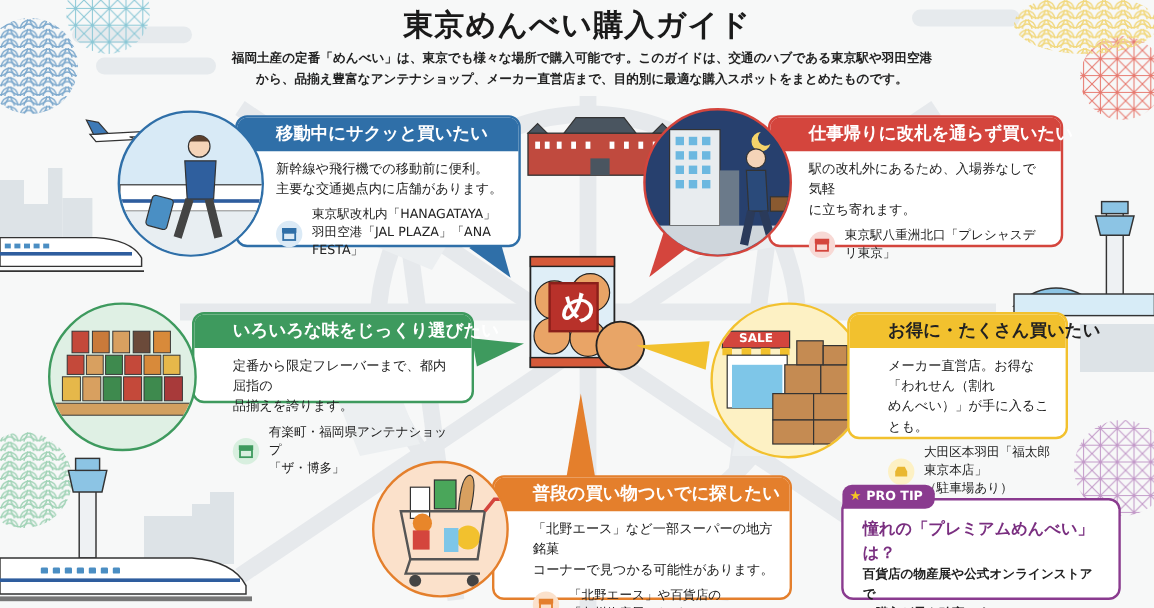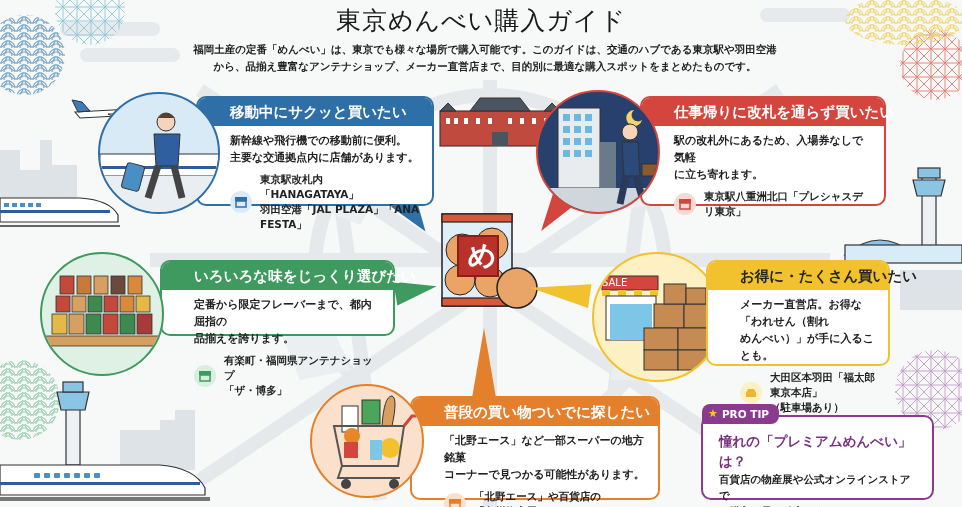--- a/index.html
+++ b/index.html
@@ -6,36 +6,36 @@
     html, body { width: 962px; height: 507px; overflow: hidden; }
     body {
       position: relative;
       background: #f7f8f8;
       font-family: "DejaVu Sans", "Liberation Sans", sans-serif;
       color: #222;
     }
     .map-bg { position: absolute; left: 0; top: 0; width: 962px; height: 507px; }
     .title {
       position: absolute; left: 0; width: 962px; top: 4px;
-      text-align: center; font-size: 25px; font-weight: normal; letter-spacing: 1px; color: #1a1a1a;
+      text-align: center; font-size: 25px; font-weight: bold; letter-spacing: 1px; color: #1a1a1a;
     }
     .intro {
       position: absolute; left: 190px; width: 590px; top: 41px;
       text-align: center; font-size: 10.5px; font-weight: bold; line-height: 17px; color: #222;
     }
     .card {
       position: absolute; background: #fff; border-radius: 10px;
       border: 2px solid var(--c); overflow: visible;
     }
     .card-head {
       background: var(--c); color: #fff; font-weight: bold; font-size: 14.5px;
       padding: 4px 12px 4px 32px; border-radius: 8px 8px 0 0; height: 28px; line-height: 20px;
       white-space: nowrap;
     }
-    .card-body { padding: 6px 12px 6px 32px; font-size: 11px; font-weight: bold; line-height: 17px; color: #222; }
+    .card-body { padding: 6px 12px 6px 32px; font-size: 11px; font-weight: normal; line-height: 17px; color: #222; }
     .card-desc { margin-bottom: 6px; }
     .loc { display: flex; align-items: center; gap: 8px; }
     .loc-icon {
       width: 22px; height: 22px; border-radius: 50%; flex: 0 0 22px;
       background: var(--light); display: flex; align-items: center; justify-content: center;
     }
     .loc-text { font-size: 10.5px; line-height: 15px; }
     .circle {
       position: absolute; border-radius: 50%; border: 2px solid var(--c);
       background: var(--light); overflow: hidden;
@@ -365,21 +365,21 @@
       <rect x="60" y="50" width="30" height="24"></rect>
         <rect x="90" y="50" width="30" height="24"></rect>
       <rect x="50" y="74" width="34" height="22"></rect>
         <rect x="84" y="74" width="34" height="22"></rect>
       <rect x="50" y="96" width="34" height="20"></rect>
         <rect x="84" y="96" width="34" height="20"></rect>
       <rect x="70" y="30" width="22" height="20"></rect>
         <rect x="92" y="34" width="20" height="16"></rect>
     </g>
   </svg>
-  <span style="position:absolute;left:8px;top:22px;width:56px;height:14px;color:#fff;font-weight:normal;font-size:10px;line-height:14px;text-align:left;">SALE</span>
+  <span style="position:absolute;left:8px;top:22px;width:56px;height:14px;color:#fff;font-weight:bold;font-size:10px;line-height:14px;text-align:center;">SALE</span>
 </div>
 <div class="card" style="--c:#f2c12e;--light:#fdf1c4;left:706px;top:260px;width:184px;height:106px;">
   <div class="card-head" style="color:#222;">お得に・たくさん買いたい</div>
   <div class="card-body">
     <div class="card-desc">
       <div>メーカー直営店。お得な「われせん（割れ</div>
       <div>めんべい）」が手に入ることも。</div>
     </div>
     <div class="loc">
       <span class="loc-icon">

